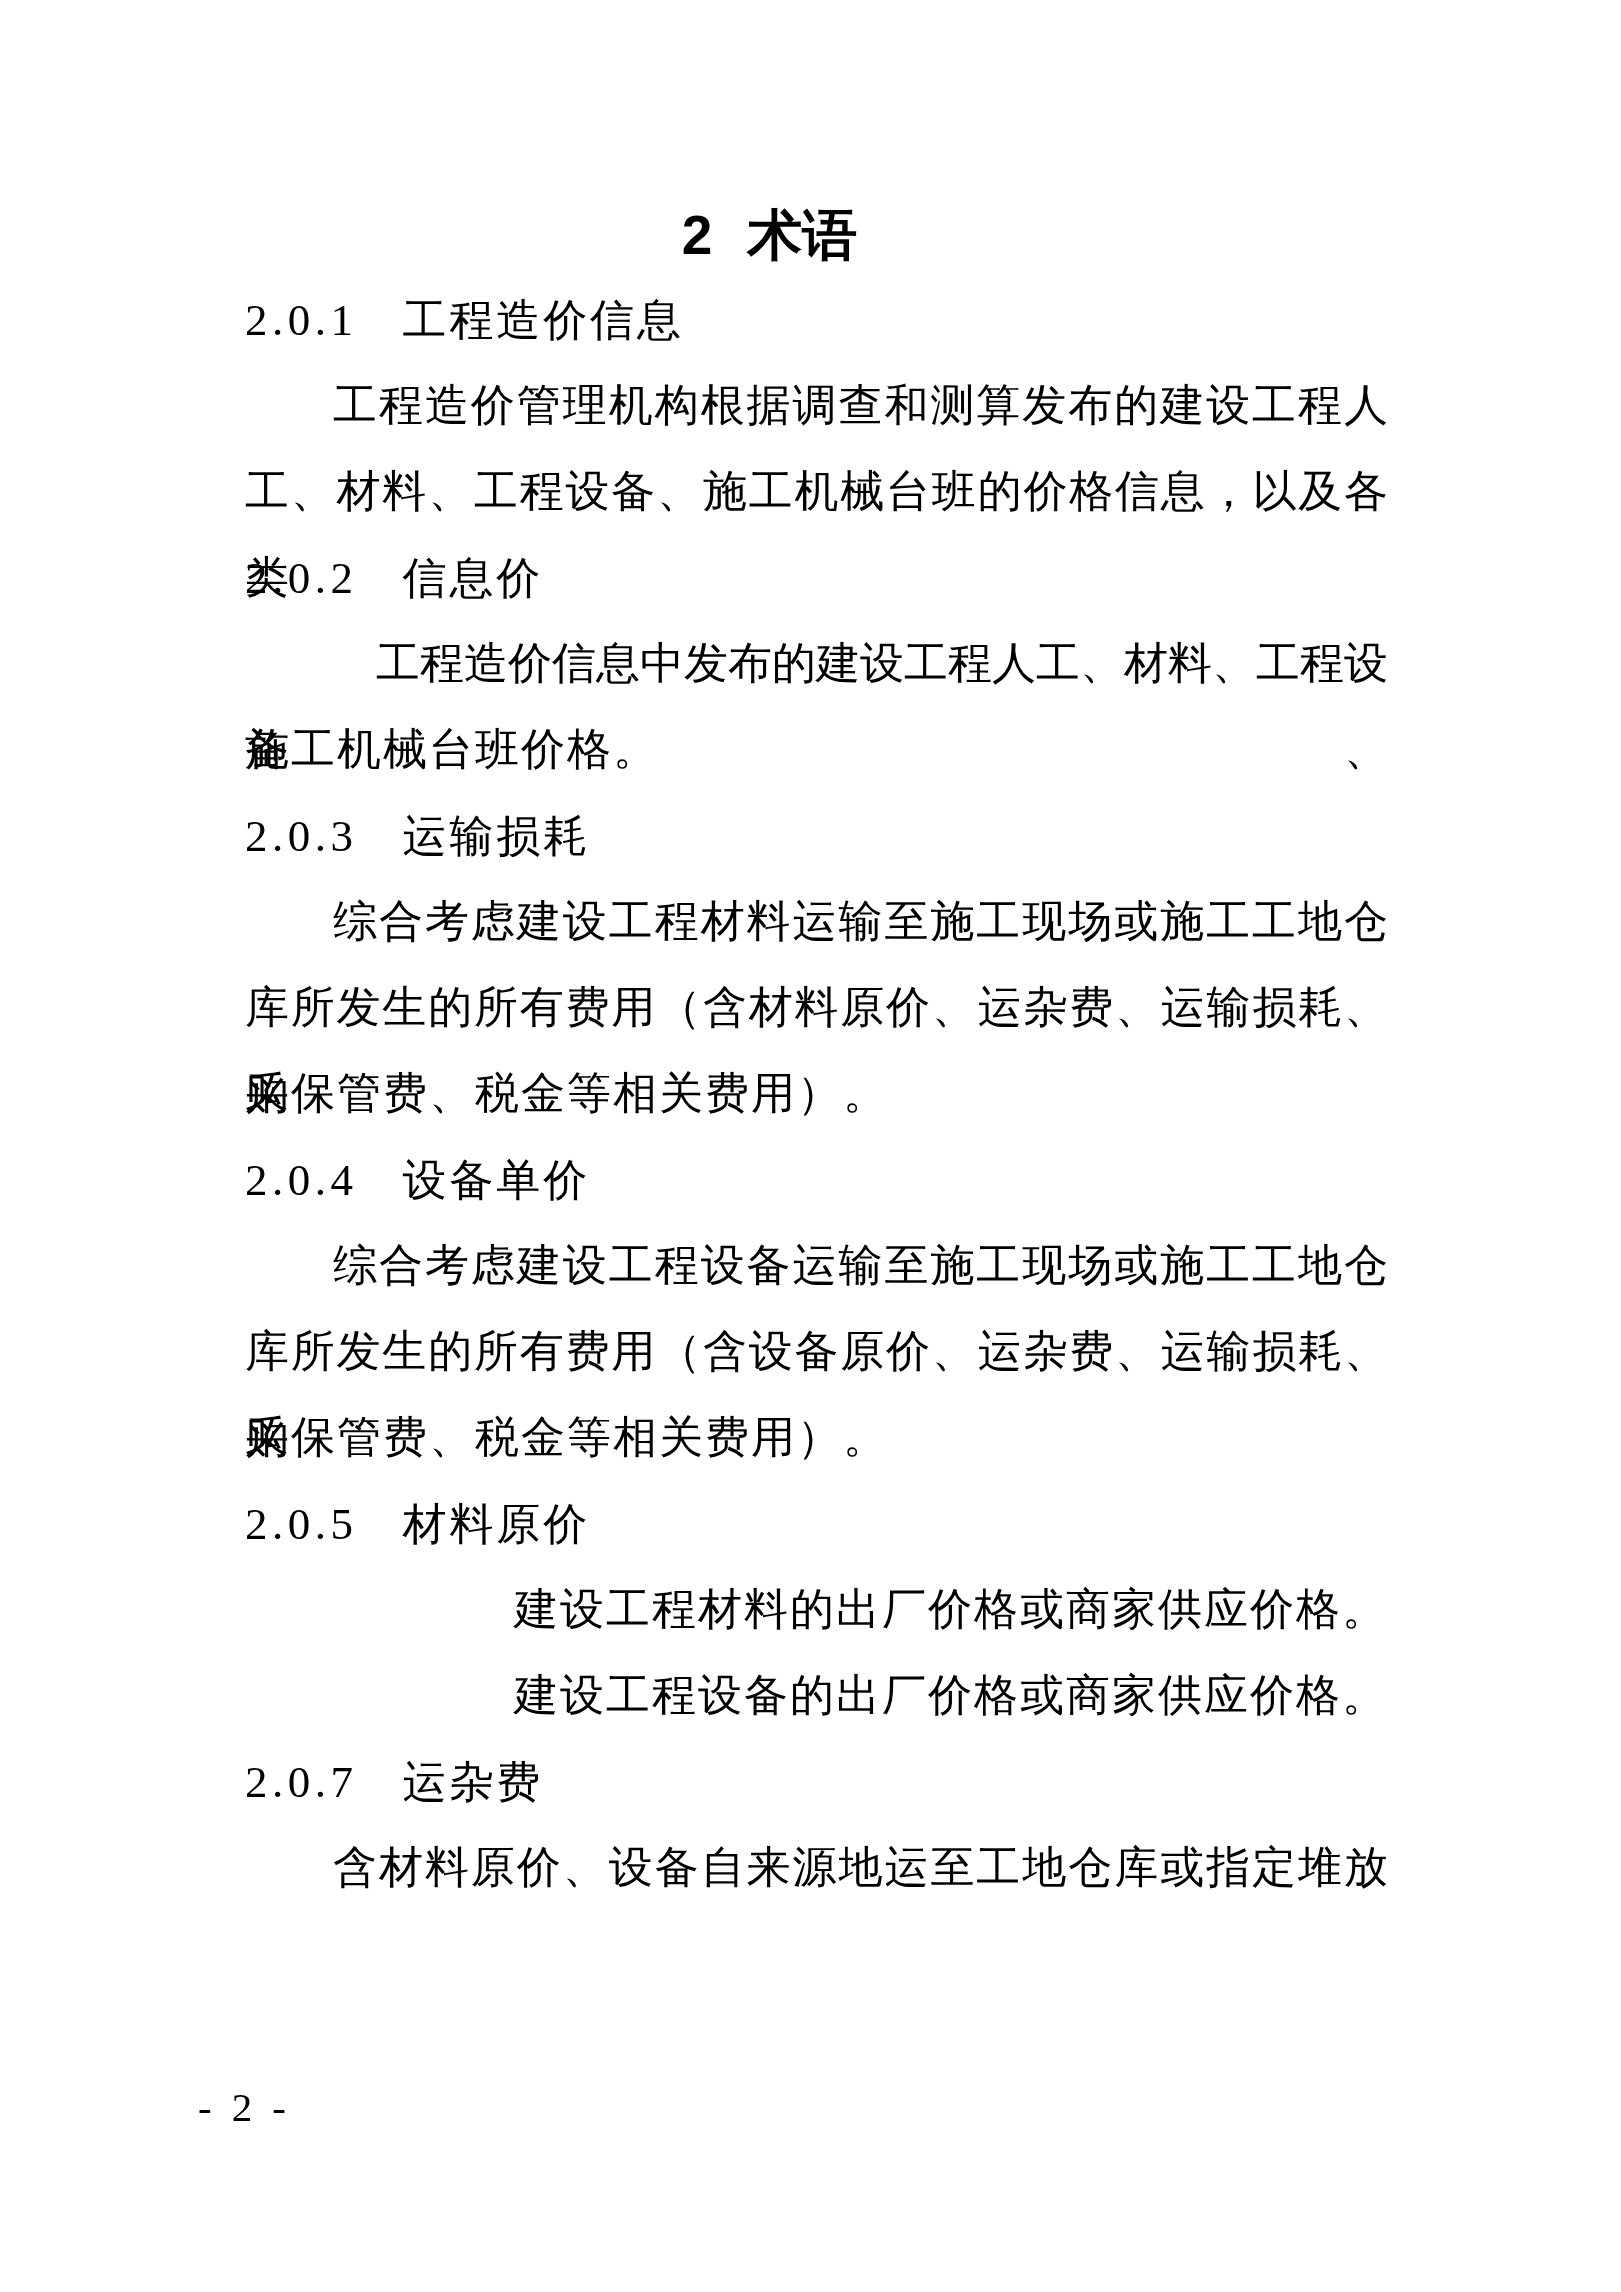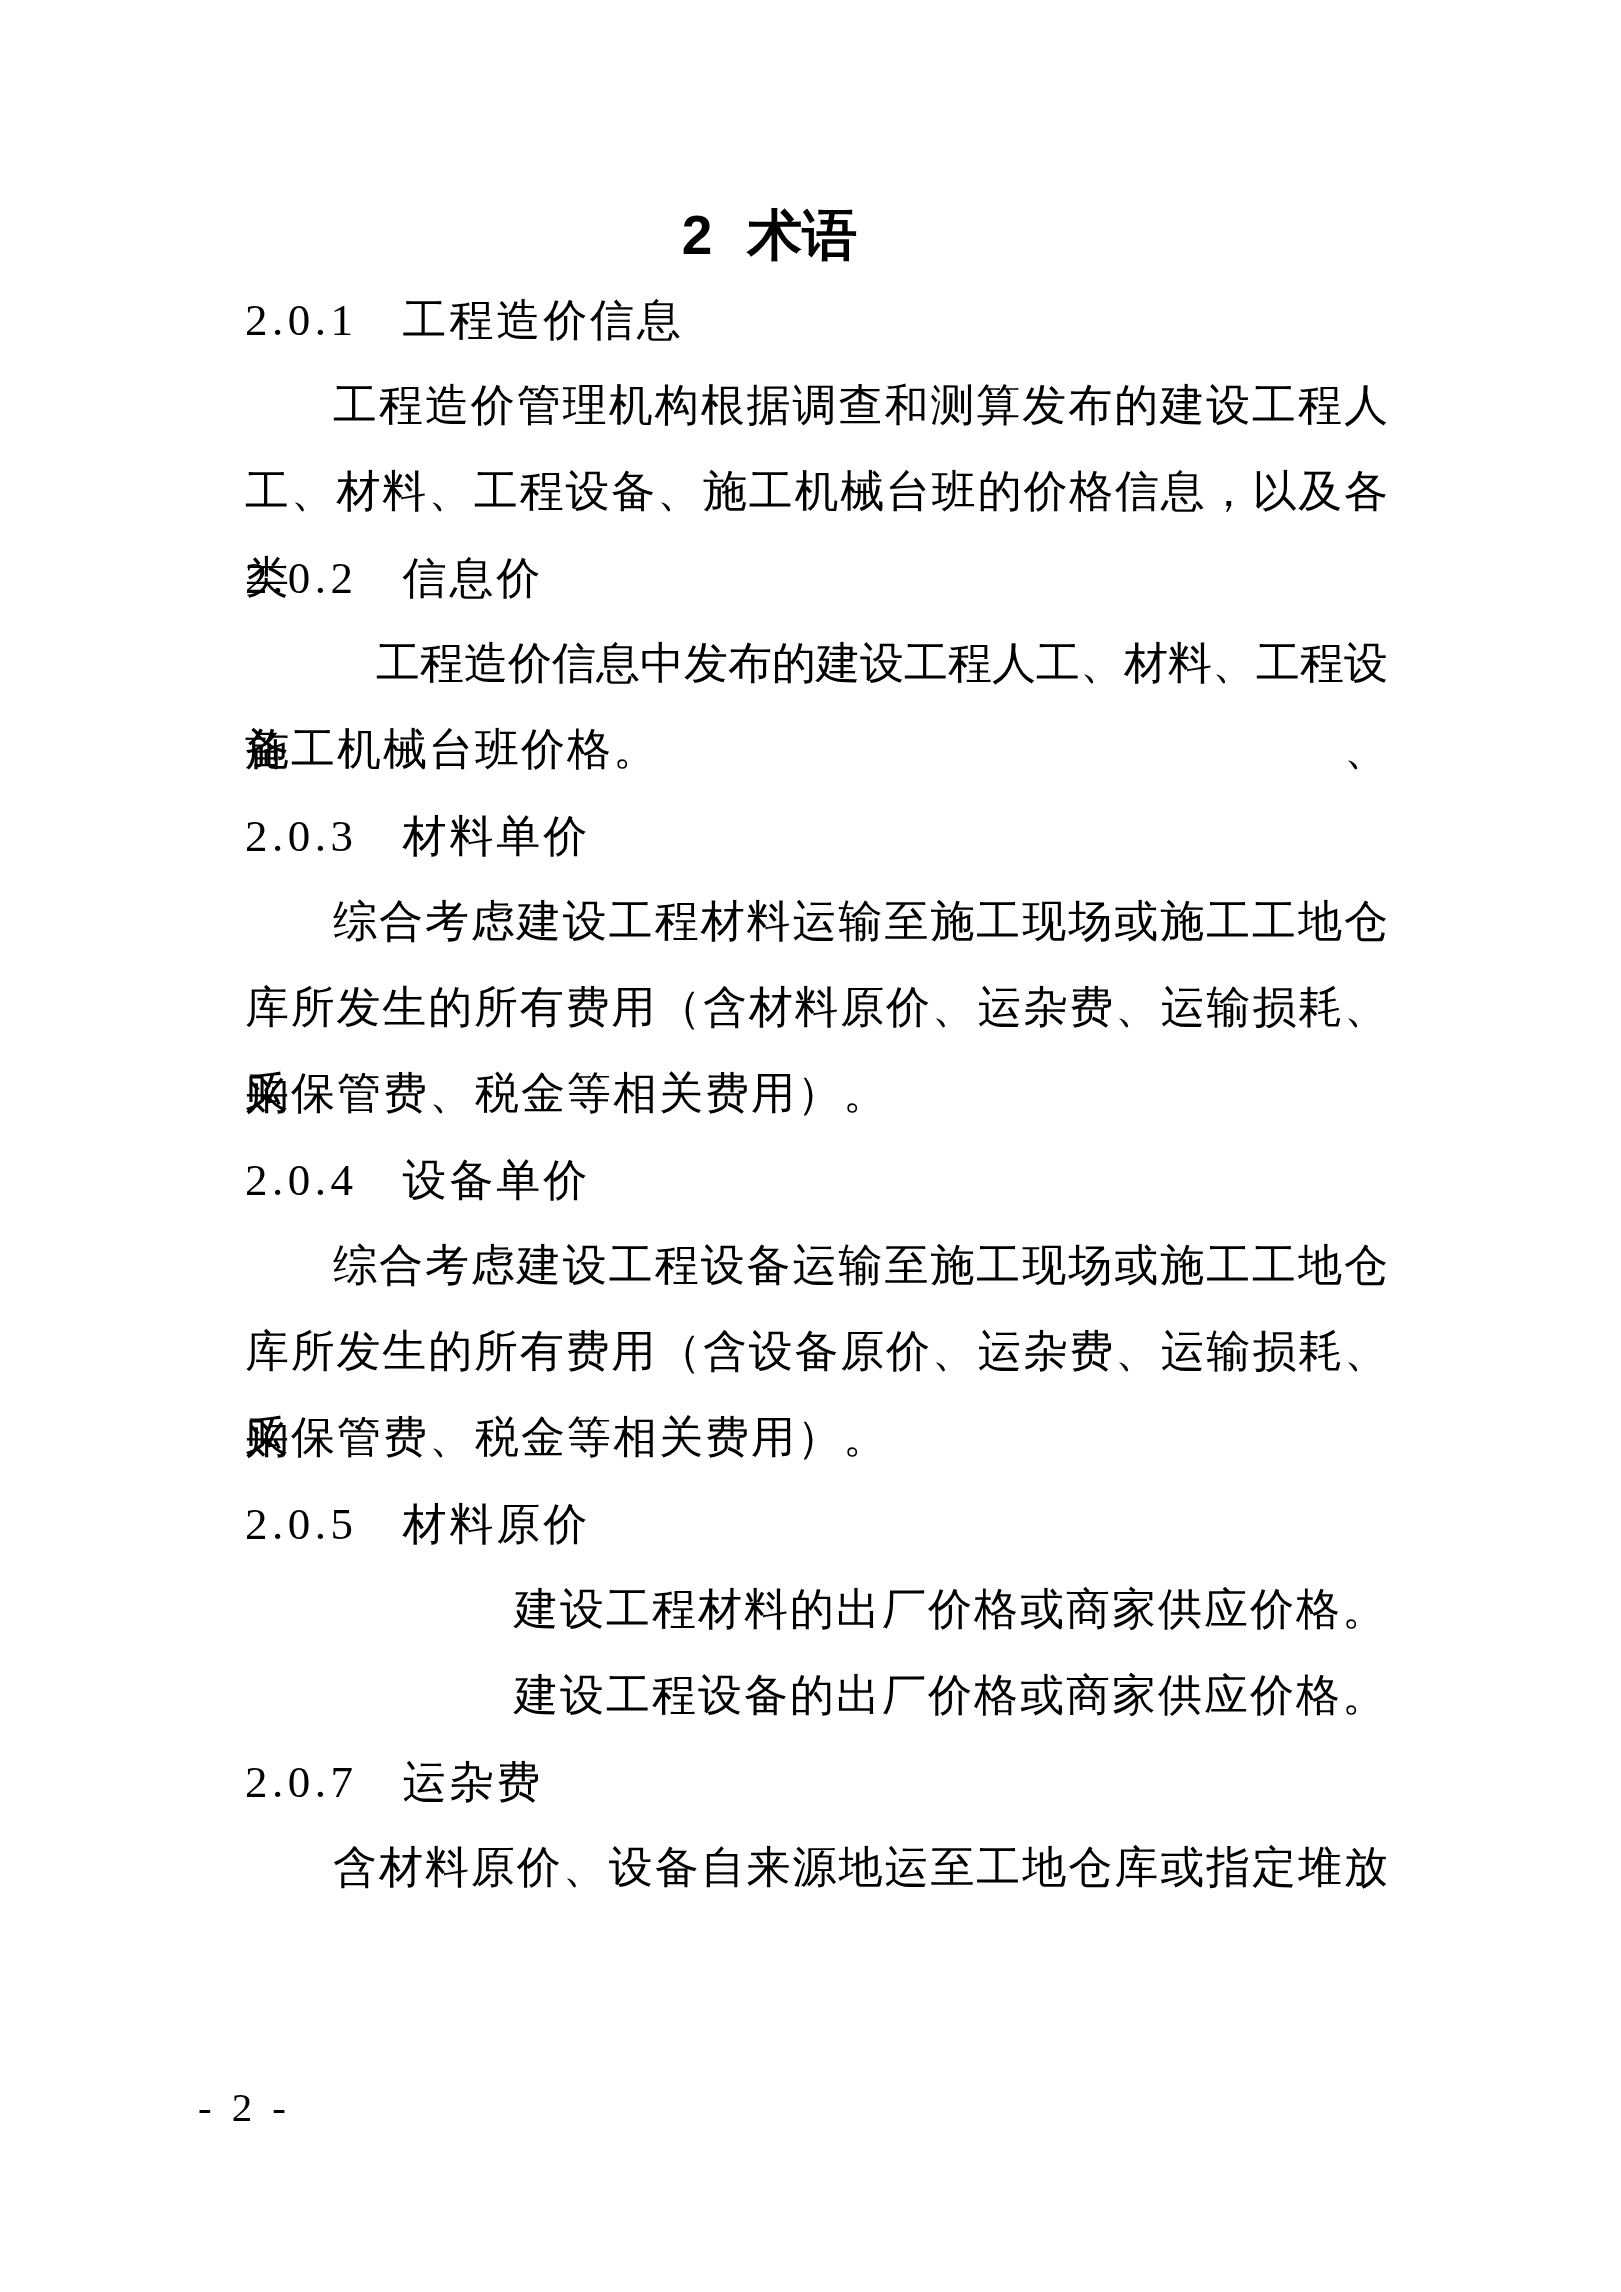--- a/index.html
+++ b/index.html
@@ -98,21 +98,21 @@
     <div class="line first full">工程造价管理机构根据调查和测算发布的建设工程人</div>
     <div class="line full">工、材料、工程设备、施工机械台班的价格信息，以及各类</div>
 
     <div class="line heading">
       <span class="num">2.0.2</span><span class="term">信息价</span>
     </div>
     <div class="line first full">工程造价信息中发布的建设工程人工、材料、工程设备、</div>
     <div class="line end">施工机械台班价格。</div>
 
     <div class="line heading">
-      <span class="num">2.0.3</span><span class="term">材料单价</span>
+      <span class="num">2.0.3</span><span class="term">运输损耗</span>
     </div>
     <div class="line first full">综合考虑建设工程材料运输至施工现场或施工工地仓</div>
     <div class="line full">库所发生的所有费用（含材料原价、运杂费、运输损耗、采</div>
     <div class="line end">购保管费、税金等相关费用）。</div>
 
     <div class="line heading">
       <span class="num">2.0.4</span><span class="term">设备单价</span>
     </div>
     <div class="line first full">综合考虑建设工程设备运输至施工现场或施工工地仓</div>
     <div class="line full">库所发生的所有费用（含设备原价、运杂费、运输损耗、采</div>

